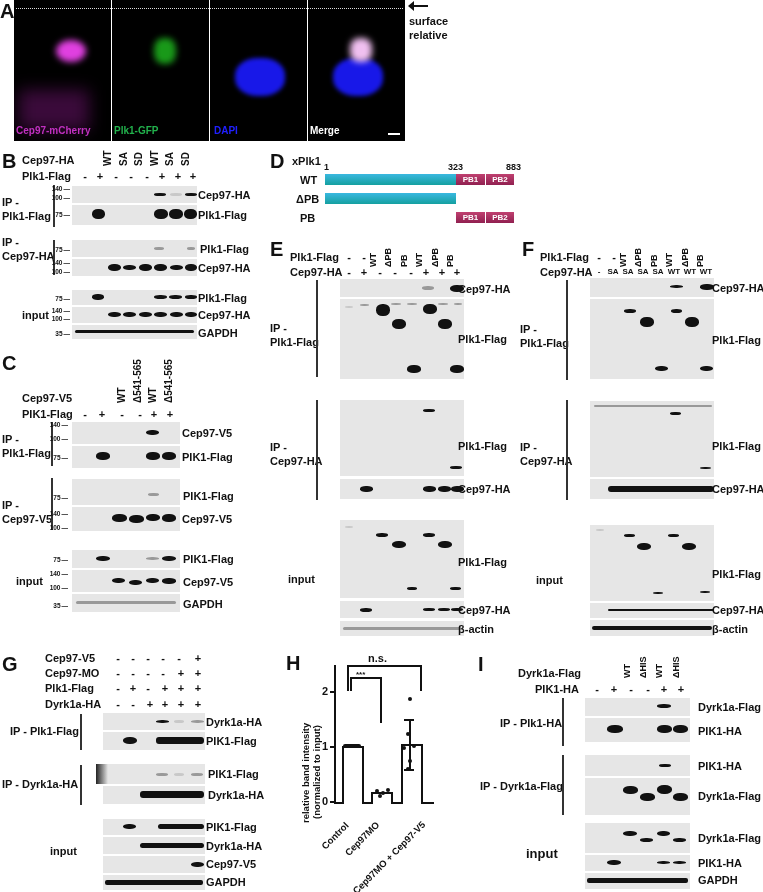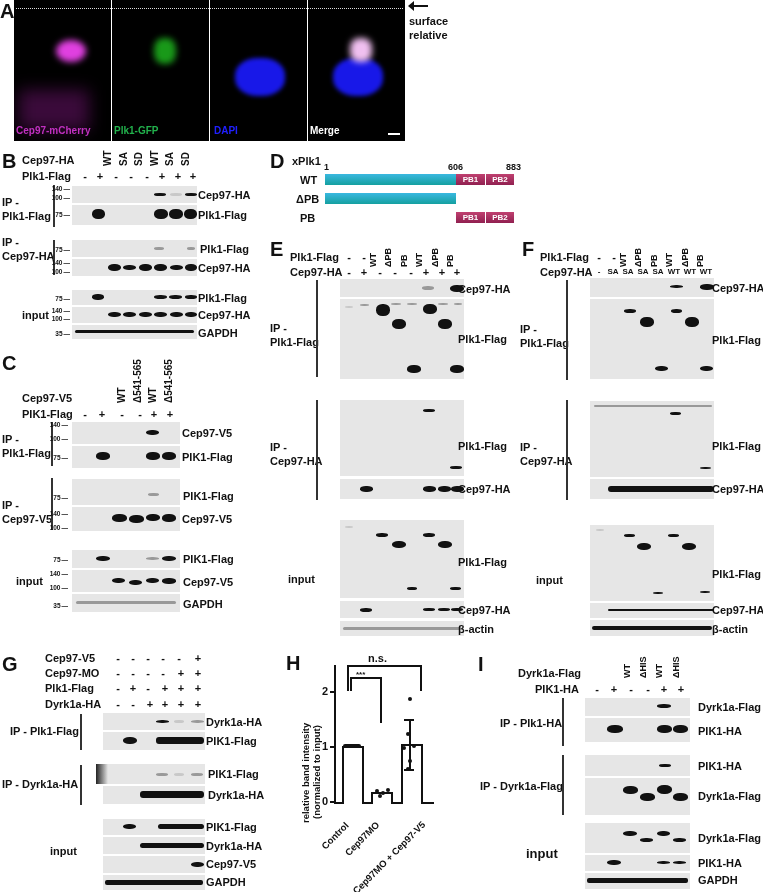--- a/index.html
+++ b/index.html
@@ -206,21 +206,21 @@
 <div class="lbl" style="left:183px;top:576px;">Cep97-V5</div>
 <div class="mw" style="left:42px;top:602px;">35</div>
 <div class="blot" style="left:72px;top:594px;width:108px;height:18px;">
   <div class="band faint" style="left:4px;top:7px;width:100px;height:3px;border-radius:2px;"></div>
 </div>
 <div class="lbl" style="left:183px;top:598px;">GAPDH</div>
 
 <div class="plabel" style="left:270px;top:150px;">D</div>
 <div class="lbl" style="left:292px;top:155px;">xPlk1</div>
 <div class="lbl-sm" style="left:324px;top:162px;font-size:9px;">1</div>
-<div class="lbl-sm" style="left:448px;top:162px;font-size:9px;">606</div>
+<div class="lbl-sm" style="left:448px;top:162px;font-size:9px;">323</div>
 <div class="lbl-sm" style="left:506px;top:162px;font-size:9px;">883</div>
 <div class="lbl" style="left:300px;top:174px;">WT</div>
 <div class="abs" style="left:325px;top:174px;width:131px;height:11px;background:linear-gradient(#3ab8e0,#14a0a0);"></div>
 <div class="abs" style="left:456px;top:174px;width:29px;height:11px;background:linear-gradient(#c04070,#902050);color:#fff;font-size:8px;font-weight:bold;text-align:center;line-height:11px;">PB1</div>
 <div class="abs" style="left:486px;top:174px;width:28px;height:11px;background:linear-gradient(#c04070,#902050);color:#fff;font-size:8px;font-weight:bold;text-align:center;line-height:11px;">PB2</div>
 <div class="lbl" style="left:296px;top:193px;">ΔPB</div>
 <div class="abs" style="left:325px;top:193px;width:131px;height:11px;background:linear-gradient(#3ab8e0,#14a0a0);"></div>
 <div class="lbl" style="left:300px;top:212px;">PB</div>
 <div class="abs" style="left:456px;top:212px;width:29px;height:11px;background:linear-gradient(#c04070,#902050);color:#fff;font-size:8px;font-weight:bold;text-align:center;line-height:11px;">PB1</div>
 <div class="abs" style="left:486px;top:212px;width:28px;height:11px;background:linear-gradient(#c04070,#902050);color:#fff;font-size:8px;font-weight:bold;text-align:center;line-height:11px;">PB2</div>

